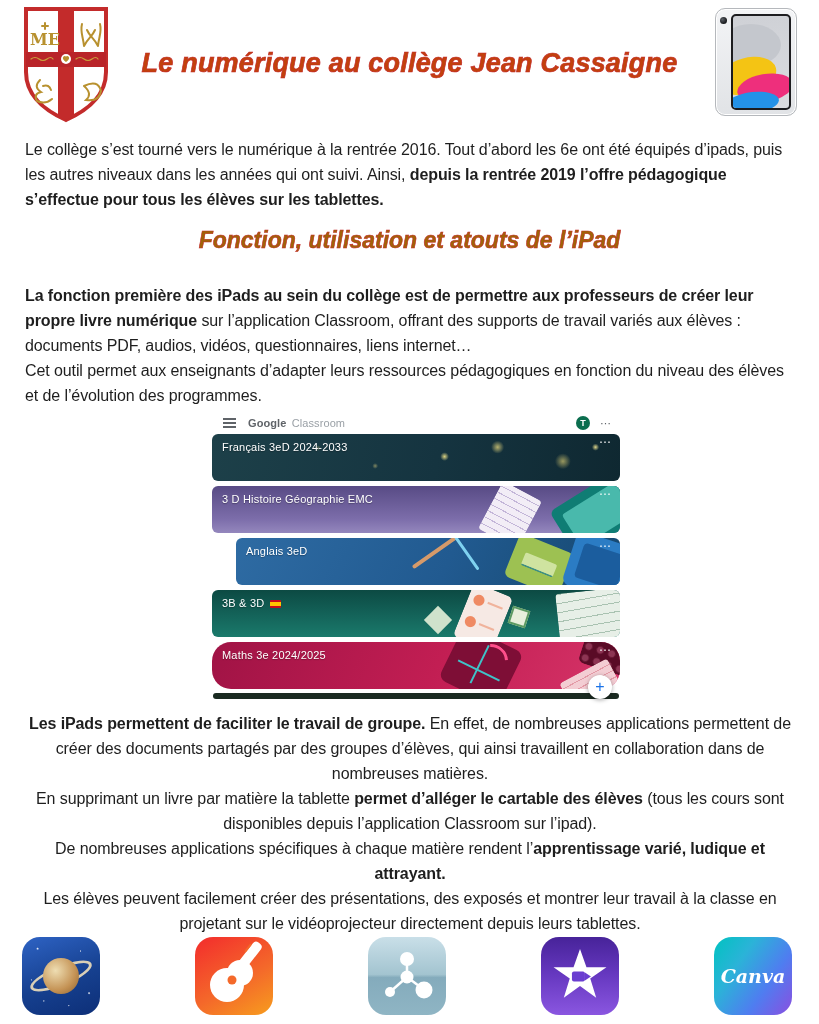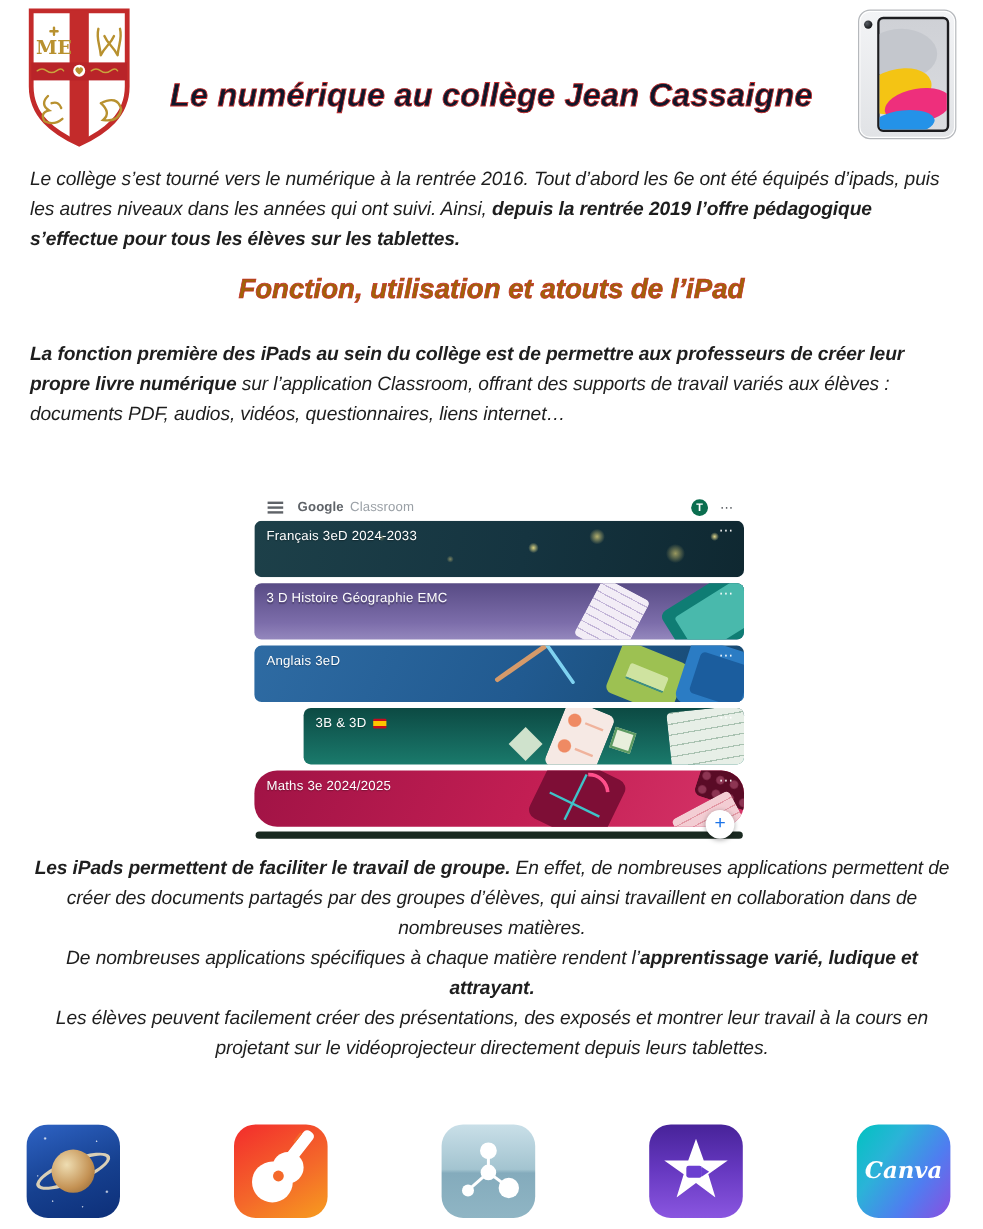--- a/index.html
+++ b/index.html
@@ -7,22 +7,22 @@
   .page {
     position: relative; width: 819px; height: 1024px;
     background: #ffffff; overflow: hidden;
     font-family: "Liberation Sans", sans-serif; color: #1e1e1e;
   }
   
   .crest { position: absolute; left: 16px; top: 6px; width: 100px; height: 118px; }
   .page-title {
     position: absolute; left: 118px; right: 118px; top: 48px;
     text-align: center; font-size: 27px; line-height: 1.15;
-    font-weight: 700; font-style: italic; color: #0f172a;
-    -webkit-text-stroke: 0.7px #c32b2b; letter-spacing: 0.2px; margin-top: 16px;
+    font-weight: 700; font-style: italic; color: #c2410c;
+    -webkit-text-stroke: 0.7px #c32b2b; letter-spacing: 0.2px;
   }
   .ipad { position: absolute; right: 8px; top: 6px; width: 110px; height: 114px; }
   .ipad-body {
     position: absolute; left: 14px; top: 2px; width: 82px; height: 108px;
     background: linear-gradient(180deg, #f3f4f6, #e1e3e6);
     border: 1px solid #b5b8bc; border-radius: 10px;
     box-shadow: inset 0 0 0 1px #ffffff;
   }
   .ipad-cam { position: absolute; left: 4px; top: 8px; width: 7px; height: 7px; border-radius: 50%;
     background: radial-gradient(circle at 35% 35%, #5a5f66, #17181b 70%); }
@@ -31,21 +31,21 @@
     background: linear-gradient(180deg, #cfd1d6, #dadce0);
     border: 2px solid #1c1c1f; border-radius: 5px; overflow: hidden;
   }
   .blob { position: absolute; border-radius: 50%; }
   .blob-gray { left: -12px; top: 8px; width: 60px; height: 42px; background: #c4c7cd; }
   .blob-yellow { left: -16px; top: 42px; width: 60px; height: 36px; background: #f4c414; transform: rotate(-16deg); }
   .blob-pink { left: 4px; top: 58px; width: 56px; height: 28px; background: #ee2f7c; transform: rotate(-10deg); }
   .blob-blue { left: -6px; top: 76px; width: 52px; height: 21px; background: #2492e8; transform: rotate(-6deg); }
   
   .body-text { position: absolute; left: 25px; width: 770px; font-size: 16px; line-height: 25px; letter-spacing: -0.1px; }
-  .body-text p { margin: 0; font-style: italic; }
+  .body-text p { margin: 0; }
   .b { font-weight: 700; }
   .block-1 { top: 137px; }
   .block-2 { top: 283px; }
   .block-3 { top: 711px; text-align: center; }
   .section-heading {
     position: absolute; left: 0; right: 0; top: 227px; text-align: center;
     font-size: 23px; font-weight: 700; font-style: italic; color: #a16207;
     -webkit-text-stroke: 0.6px #c32b2b;
   }
   
@@ -79,35 +79,35 @@
     linear-gradient(100deg, #1d4049 0%, #153440 55%, #0f2831 100%); }
   
   .c2 { background: linear-gradient(180deg, #584b85 0%, #7c6daa 70%, #9487bd 100%); }
   .c2 .art-pad { right: 88px; top: 2px; width: 44px; height: 54px; background: #f2edf6; border-radius: 4px;
     transform: rotate(28deg); background-image: repeating-linear-gradient(0deg, transparent 0 6px, #c3b6d8 6px 7px); }
   .c2 .art-laptop { right: -20px; top: 0; width: 82px; height: 56px; background: #0f7d74; border-radius: 6px;
     transform: rotate(-32deg); }
   .c2 .art-laptop::after { content: ""; position: absolute; left: 9px; top: 9px; right: 9px; bottom: 9px;
     background: #49b9ac; border-radius: 3px; }
   
-  .c3 { background: linear-gradient(115deg, #2e6ba3 0%, #215a90 55%, #16486f 100%); }
+  .c3 { background: linear-gradient(115deg, #2e6ba3 0%, #215a90 55%, #16486f 100%); margin-left: 24px; }
   .c3 .art-pencil { right: 158px; top: 12px; width: 54px; height: 4px; background: #d59a6a; border-radius: 2px;
     transform: rotate(-35deg); }
   .c3 .art-pen { right: 128px; top: 4px; width: 64px; height: 3px; background: #7fd2f0; border-radius: 2px;
     transform: rotate(55deg); }
   .c3 .art-book { right: 52px; top: 4px; width: 58px; height: 46px; background: #9dc152; border-radius: 6px;
     transform: rotate(22deg); }
   .c3 .art-book::after { content: ""; position: absolute; left: 12px; top: 16px; width: 34px; height: 12px;
     background: #cfe3a0; border-radius: 2px; border-bottom: 2px solid #3f8f82; }
   .c3 .art-tab { right: -22px; top: 2px; width: 74px; height: 56px; background: #2b7cc4; border-radius: 8px;
     transform: rotate(18deg); }
   .c3 .art-tab::after { content: ""; position: absolute; left: 10px; top: 10px; width: 44px; height: 36px;
     background: #1b5d9e; border-radius: 4px; }
   
-  .c4 { background: linear-gradient(180deg, #0c4a43 0%, #14645a 55%, #1a7a6b 100%); margin-left: 41px; }
+  .c4 { background: linear-gradient(180deg, #0c4a43 0%, #14645a 55%, #1a7a6b 100%); }
   .c4 .art-stamp { right: 172px; top: 20px; width: 20px; height: 20px; background: #cfe2cc; transform: rotate(45deg); }
   .c4 .art-phone { right: 116px; top: -2px; width: 42px; height: 58px; background: #f6e9e4; border-radius: 6px;
     transform: rotate(22deg); background-image:
       radial-gradient(circle at 11px 15px, #ef8a63 5px, rgba(239,138,99,0) 6px),
       radial-gradient(circle at 11px 38px, #ef8a63 5px, rgba(239,138,99,0) 6px),
       linear-gradient(#f0b39c 0 0), linear-gradient(#f0b39c 0 0);
     background-repeat: no-repeat;
     background-size: auto, auto, 16px 2px, 16px 2px; background-position: 0 0, 0 0, 20px 13px, 20px 36px; }
   .c4 .art-pct { right: 92px; top: 18px; width: 18px; height: 18px; background: #e8efdc; transform: rotate(18deg);
     border: 2px solid #5c9a62; }
@@ -215,20 +215,21 @@
   </div>
 
   <div class="body-text block-1">
     <p><span>Le collège s’est tourné vers le numérique à la rentrée 2016. Tout d’abord les 6e ont été équipés d’ipads, puis les autres niveaux dans les années qui ont suivi. Ainsi, </span><span class="b">depuis la rentrée 2019 l’offre pédagogique s’effectue pour tous les élèves sur les tablettes.</span></p>
   </div>
 
   <div class="section-heading">Fonction, utilisation et atouts de l’iPad</div>
 
   <div class="body-text block-2">
     <p><span class="b">La fonction première des iPads au sein du collège est de permettre aux professeurs de créer leur propre livre numérique</span><span> sur l’application Classroom, offrant des supports de travail variés aux élèves : documents PDF, audios, vidéos, questionnaires, liens internet…</span></p>
+    <p><span>Cet outil permet aux enseignants d’adapter leurs ressources pédagogiques en fonction du niveau des élèves et de l’évolution des programmes.</span></p>
   </div>
 
   <div class="classroom">
     <div class="gc-header">
       <div class="burger"></div>
       <div class="gc-brand">
         <span class="bold">Google</span>
         <span class="light">Classroom</span>
       </div>
       <div class="gc-avatar">T</div>
@@ -269,22 +270,23 @@
         <div class="art art-keypad"></div>
         <div class="art art-pinkpad"></div>
       </div>
     </div>
     <div class="gc-sliver"></div>
     <div class="gc-fab">+</div>
   </div>
 
   <div class="body-text block-3">
     <p><span class="b">Les iPads permettent de faciliter le travail de groupe.</span><span> En effet, de nombreuses applications permettent de créer des documents partagés par des groupes d’élèves, qui ainsi travaillent en collaboration dans de nombreuses matières.</span></p>
+    <p><span>En supprimant un livre par matière la tablette </span><span class="b">permet d’alléger le cartable des élèves</span><span> (tous les cours sont disponibles depuis l’application Classroom sur l’ipad).</span></p>
     <p><span>De nombreuses applications spécifiques à chaque matière rendent l’</span><span class="b">apprentissage varié, ludique et attrayant.</span></p>
-    <p><span>Les élèves peuvent facilement créer des présentations, des exposés et montrer leur travail à la cours en projetant sur le vidéoprojecteur directement depuis leurs tablettes.</span></p>
+    <p><span>Les élèves peuvent facilement créer des présentations, des exposés et montrer leur travail à la classe en projetant sur le vidéoprojecteur directement depuis leurs tablettes.</span></p>
   </div>
 
   <div class="apps-row">
     <div class="app app-solar">
       <div class="ring"></div>
       <div class="planet"></div>
     </div>
     <div class="app app-gb">
       <svg viewBox="0 0 78 78" width="78" height="78">
         <g fill="#ffffff">

